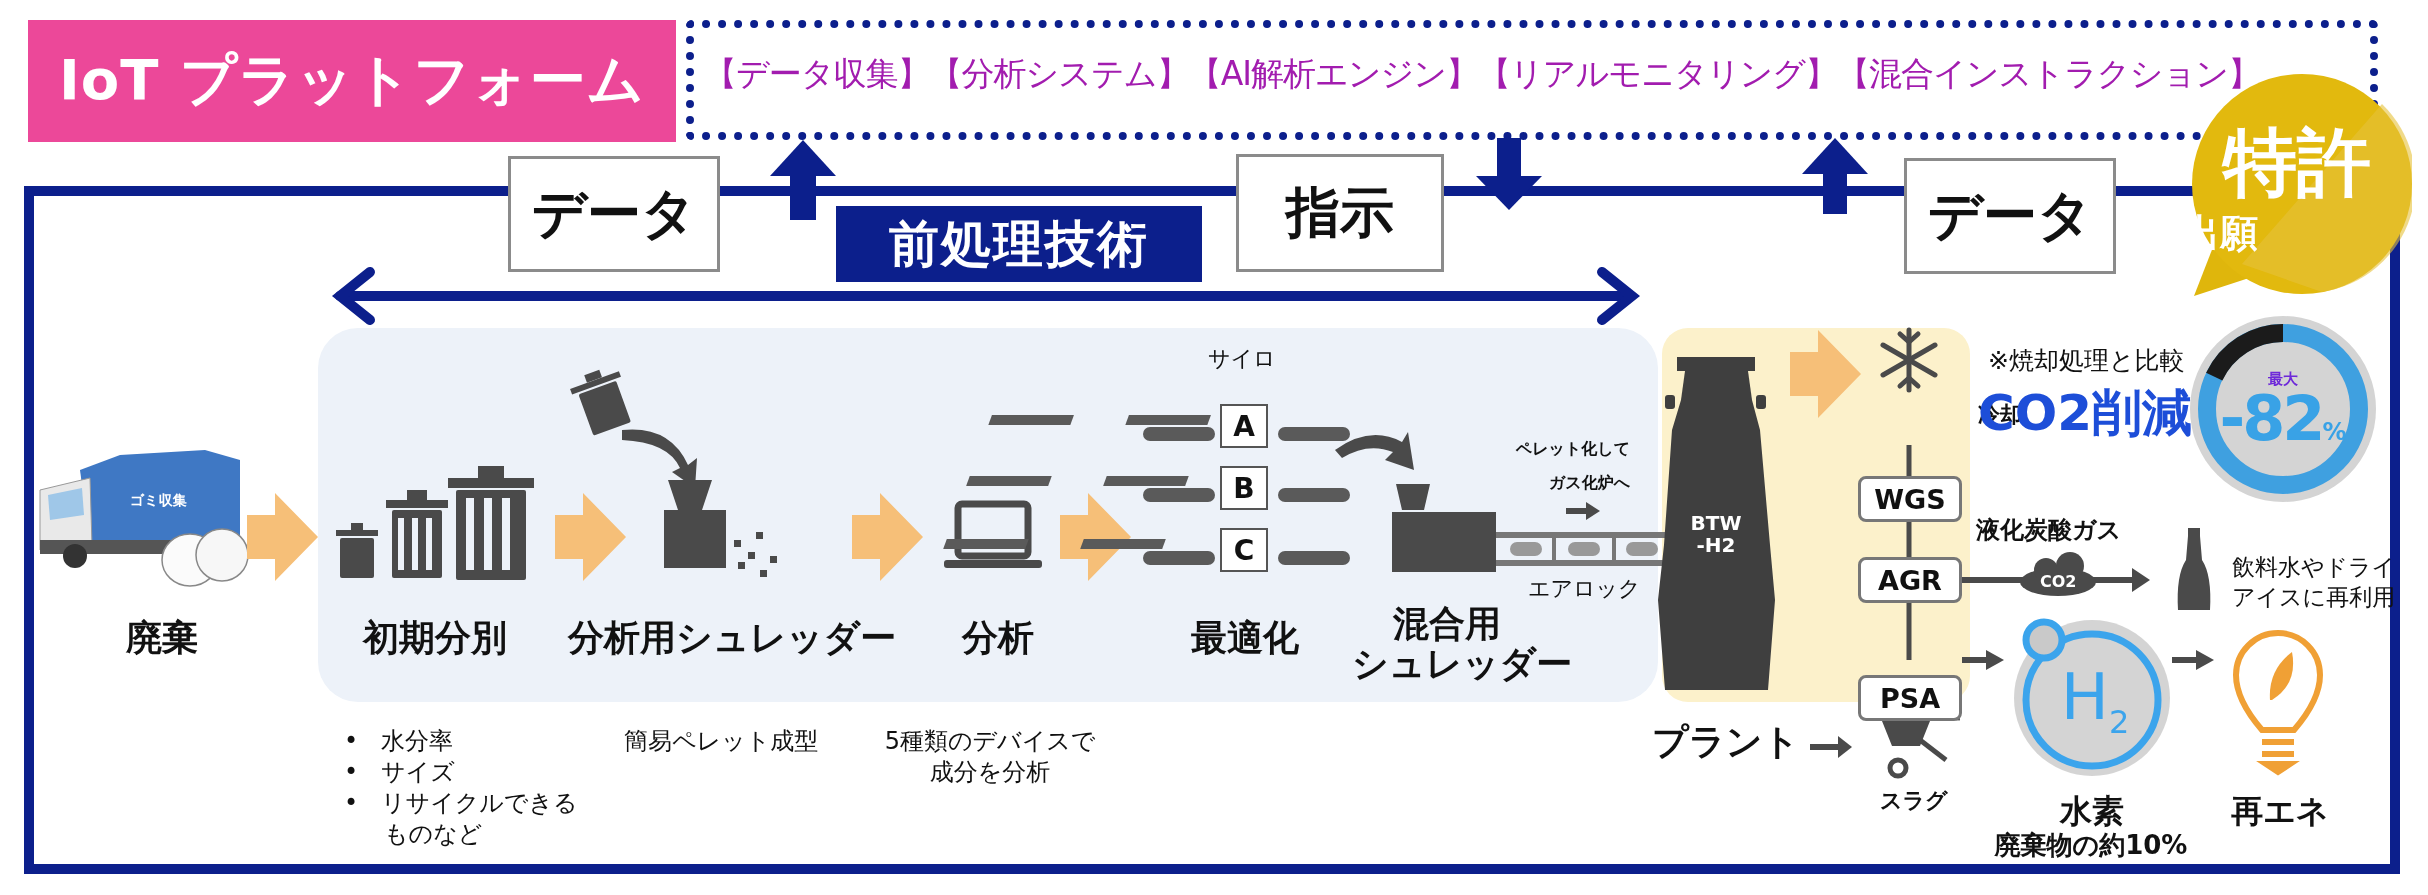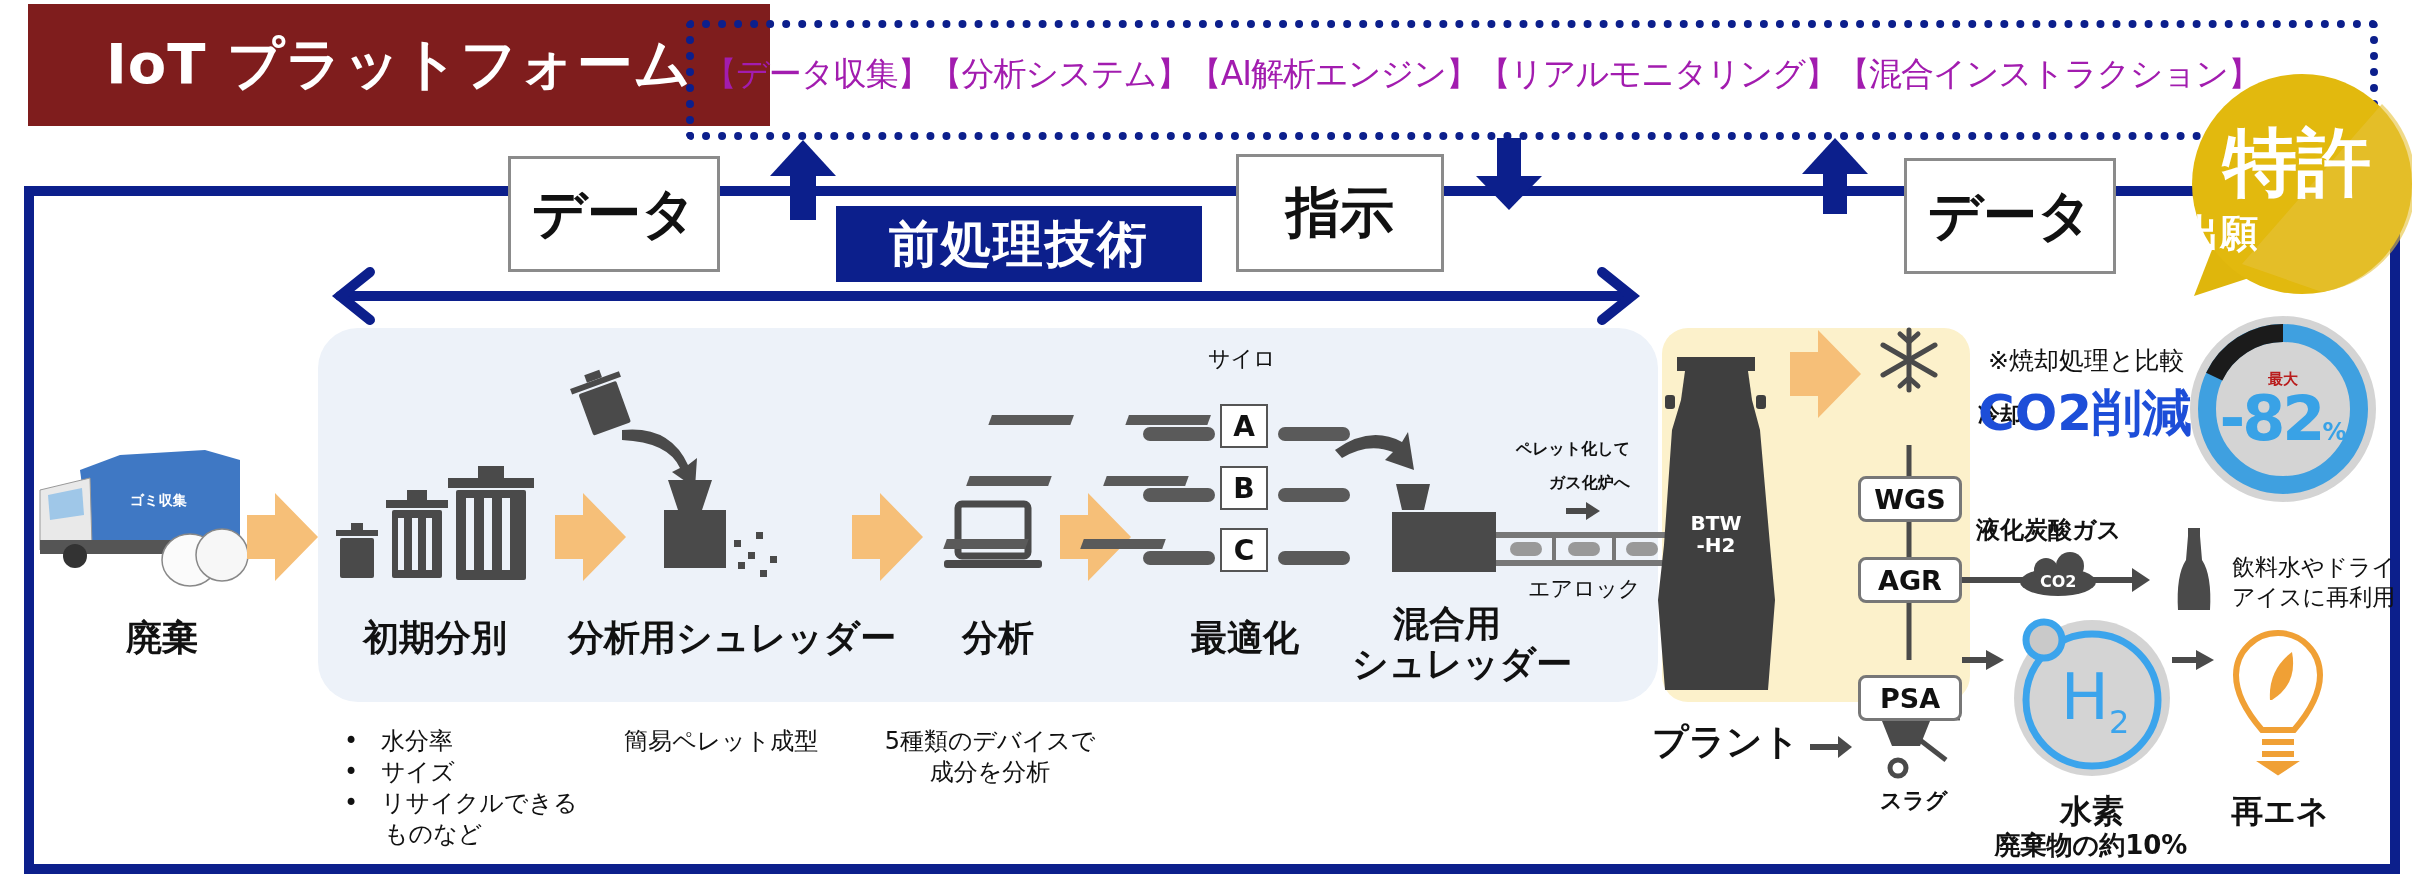--- a/index.html
+++ b/index.html
@@ -2,22 +2,22 @@
 <html><head>
 <meta charset="utf-8">
 <style>
   * { box-sizing: border-box; margin: 0; padding: 0; }
   html, body { width: 2428px; height: 895px; background: #ffffff; overflow: hidden; }
   body { position: relative; font-family: "DejaVu Sans", "Liberation Sans", sans-serif; color: #111; }
   .abs { position: absolute; }
 
   
   .iot-title {
-    left: 28px; top: 4px; width: 742px; height: 122px;
-    background: #7f1d1d; color: #fff;
+    left: 28px; top: 20px; width: 648px; height: 122px;
+    background: #ec4899; color: #fff;
     font-weight: bold; font-size: 56px; letter-spacing: 1px;
     display: flex; align-items: center; justify-content: center;
   }
   .iot-box {
     left: 686px; top: 20px; width: 1692px; height: 120px;
     border: 8px dotted #0c1f8c; border-radius: 6px;
   }
   .iot-features {
     left: 704px; top: 52px; font-size: 33px; color: #a21caf; white-space: nowrap; letter-spacing: -1px;
   }
@@ -60,21 +60,21 @@
   .tokkyo {
     left: 2182px; top: 74px; width: 230px; height: 230px;
   }
   .tokkyo-text1 { position: absolute; left: 0; width: 230px; top: 40px; text-align: center; font-weight: bold; font-size: 74px; color: #fff; }
   .tokkyo-text2 { position: absolute; left: 0; width: 230px; top: 134px; font-weight: bold; font-size: 38px; color: #fff; }
 
   .co2-note { left: 1988px; top: 344px; font-size: 25px; color: #111; }
   .co2-title { left: 1978px; top: 380px; font-size: 50px; font-weight: bold; color: #1d4ed8; white-space: nowrap; }
 
   .gauge-wrap { left: 2190px; top: 316px; width: 186px; height: 186px; }
-  .gauge-small { position: absolute; left: 0; width: 186px; top: 54px; text-align: center; font-size: 15px; font-weight: bold; color: #b91c1c; }
+  .gauge-small { position: absolute; left: 0; width: 186px; top: 54px; text-align: center; font-size: 15px; font-weight: bold; color: #6d28d9; }
   .gauge-big { position: absolute; left: 0; width: 186px; top: 66px; text-align: center; font-size: 62px; font-weight: bold; color: #39a2e6; letter-spacing: -3px; }
   .gauge-big span { font-size: 24px; letter-spacing: 0; }
 </style>
 </head>
 <body>
 
 <div class="abs iot-title">IoT プラットフォーム</div>
 <div class="abs iot-box"></div>
 <div class="abs iot-features">【データ収集】【分析システム】【AI解析エンジン】【リアルモニタリング】【混合インストラクション】</div>
 

